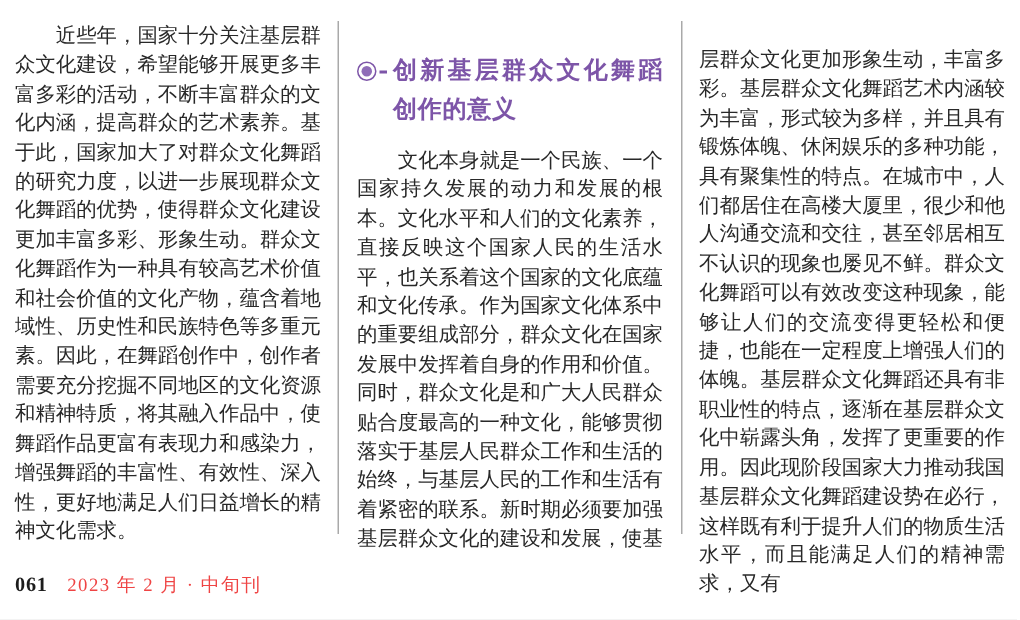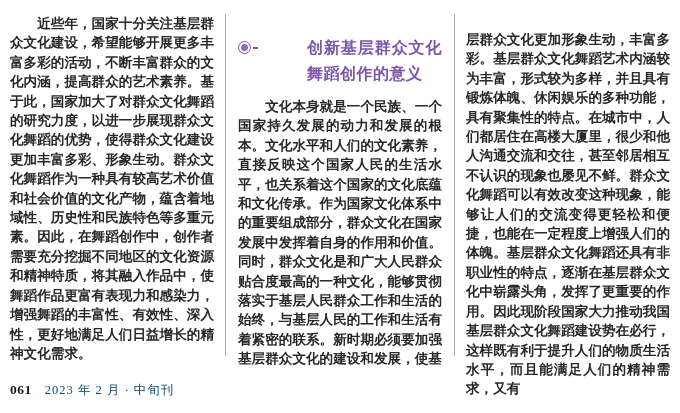--- a/index.html
+++ b/index.html
@@ -24,21 +24,20 @@
   .col { box-sizing: border-box; height: 100%; }
   .col-1 { width: 215px; padding-right: 11px; }
   .col-2 { width: 230px; padding: 0 12px; border-left: 1px solid #a9a9a9; border-right: 1px solid #a9a9a9; }
   .col-3 { width: 215px; padding-left: 11px; margin-top: 16px; }
   .body-text {
     font-size: 13.6px;
     line-height: 19.4px;
     text-align: justify;
     margin: 0;
     letter-spacing: 0;
-    font-weight: bold;
   }
   .indent { text-indent: 2em; }
   .section-heading {
     display: flex;
     align-items: flex-start;
     margin: 21px 0 10px 0;
   }
   .heading-icon-wrap {
     flex: 0 0 24px;
     display: flex;
@@ -67,41 +66,40 @@
     margin-left: 2px;
   }
   .heading-text {
     font-family: "Liberation Sans", "DejaVu Sans", sans-serif;
     font-weight: bold;
     font-size: 16px;
     line-height: 26px;
     color: #7d55a8;
     text-align: justify;
     letter-spacing: 0.5px;
-    margin-left: 45px;
   }
   .col2-body { }
   .footer {
     position: absolute;
     left: 10px;
     bottom: 14px;
     display: flex;
     align-items: baseline;
     gap: 13px;
     justify-content: flex-end;
   }
   .page-number {
     font-weight: bold;
     font-size: 13.5px;
     color: #1c1c1c;
     letter-spacing: 0.5px;
   }
   .issue-info {
     font-size: 12.5px;
-    color: #0c4a6e;
+    color: #ef4444;
     letter-spacing: 1px;
   }
 </style>
 </head>
 <body>
 
 <div class="page">
 
   <div class="columns">
 

